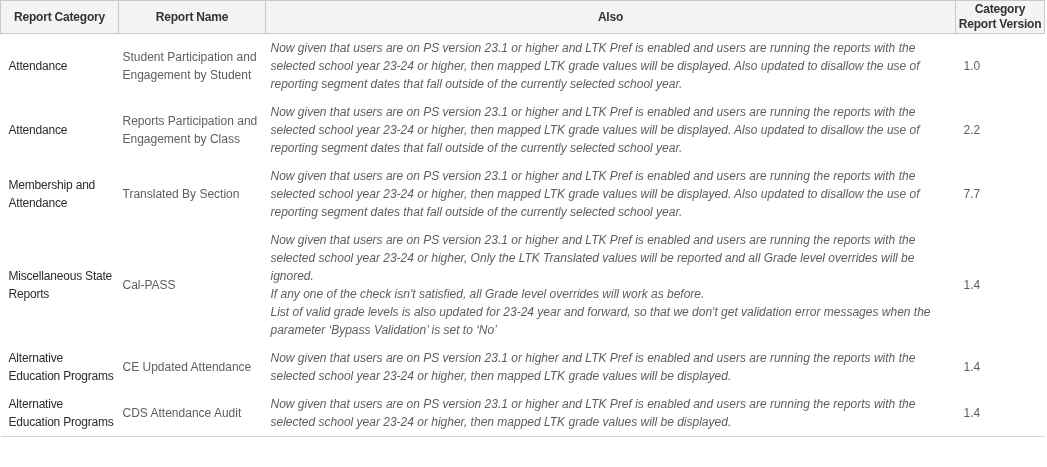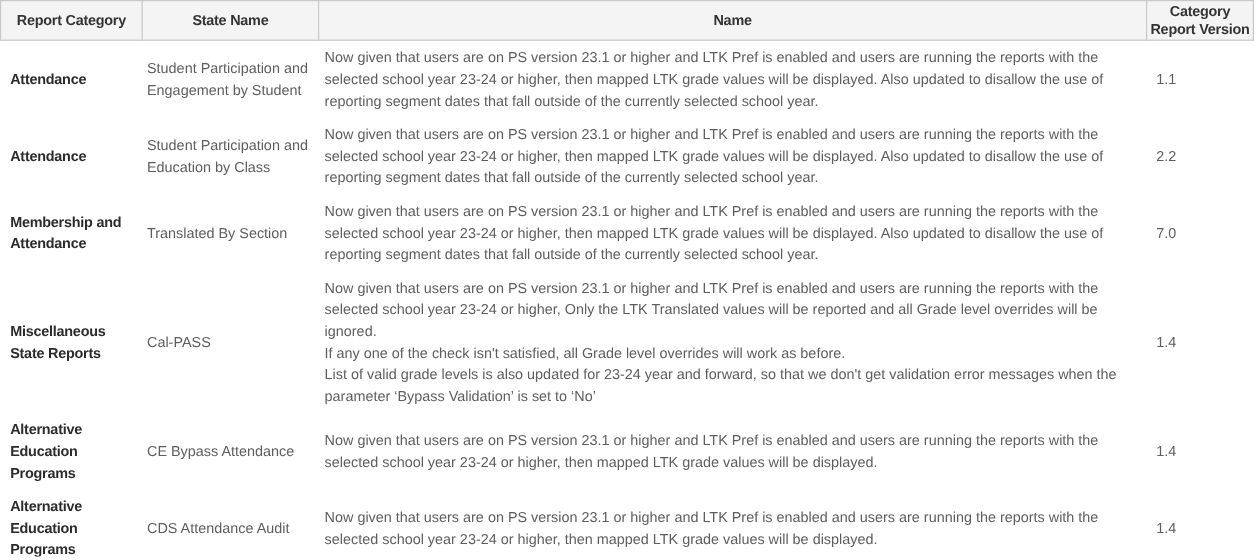--- a/index.html
+++ b/index.html
@@ -43,34 +43,35 @@
   tbody td {
     font-size: 12px;
     color: #605e5c;
     line-height: 18px;
     vertical-align: middle;
     padding: 5px 0;
     border: none;
     background: #ffffff;
   }
   td.cell-category {
-    font-weight: bold;
+    font-weight: normal;
     color: #2b2b2b;
     letter-spacing: -0.2px;
     padding-left: 8px;
     padding-right: 1px;
   }
   td.cell-name {
     padding-left: 4px;
     padding-right: 6px;
   }
   td.cell-notes {
     padding-left: 5px;
     padding-right: 2px;
     white-space: pre-line;
+    font-style: italic;
   }
   td.cell-version {
     padding-left: 8px;
     padding-right: 1px;
   }
   tbody tr:last-child td {
     border-bottom: 1px solid #d6d6d6;
   }
 </style>
 </head>
@@ -81,55 +82,55 @@
     <table class="report-table">
       <colgroup>
         <col class="c-category">
         <col class="c-name">
         <col class="c-notes">
         <col class="c-version">
       </colgroup>
       <thead>
         <tr>
           <th>Report Category</th>
-          <th>State Name</th>
-          <th>Name</th>
+          <th>Report Name</th>
+          <th>Also</th>
           <th>Category Report Version</th>
         </tr>
       </thead>
       <tbody>
         <tr>
           <td class="cell-category">Attendance</td>
           <td class="cell-name">Student Participation and Engagement by Student</td>
           <td class="cell-notes">Now given that users are on PS version 23.1 or higher and LTK Pref is enabled and users are running the reports with the selected school year 23-24 or higher, then mapped LTK grade values will be displayed. Also updated to disallow the use of reporting segment dates that fall outside of the currently selected school year.</td>
-          <td class="cell-version">1.1</td>
+          <td class="cell-version">1.0</td>
         </tr>
         <tr>
           <td class="cell-category">Attendance</td>
-          <td class="cell-name">Student Participation and Education by Class</td>
+          <td class="cell-name">Reports Participation and Engagement by Class</td>
           <td class="cell-notes">Now given that users are on PS version 23.1 or higher and LTK Pref is enabled and users are running the reports with the selected school year 23-24 or higher, then mapped LTK grade values will be displayed. Also updated to disallow the use of reporting segment dates that fall outside of the currently selected school year.</td>
           <td class="cell-version">2.2</td>
         </tr>
         <tr>
           <td class="cell-category">Membership and Attendance</td>
           <td class="cell-name">Translated By Section</td>
           <td class="cell-notes">Now given that users are on PS version 23.1 or higher and LTK Pref is enabled and users are running the reports with the selected school year 23-24 or higher, then mapped LTK grade values will be displayed. Also updated to disallow the use of reporting segment dates that fall outside of the currently selected school year.</td>
-          <td class="cell-version">7.0</td>
+          <td class="cell-version">7.7</td>
         </tr>
         <tr>
           <td class="cell-category">Miscellaneous State Reports</td>
           <td class="cell-name">Cal-PASS</td>
           <td class="cell-notes">Now given that users are on PS version 23.1 or higher and LTK Pref is enabled and users are running the reports with the selected school year 23-24 or higher, Only the LTK Translated values will be reported and all Grade level overrides will be ignored.
 If any one of the check isn't satisfied, all Grade level overrides will work as before.
 List of valid grade levels is also updated for 23-24 year and forward, so that we don't get validation error messages when the parameter ‘Bypass Validation’ is set to ‘No’</td>
           <td class="cell-version">1.4</td>
         </tr>
         <tr>
           <td class="cell-category">Alternative Education Programs</td>
-          <td class="cell-name">CE Bypass Attendance</td>
+          <td class="cell-name">CE Updated Attendance</td>
           <td class="cell-notes">Now given that users are on PS version 23.1 or higher and LTK Pref is enabled and users are running the reports with the selected school year 23-24 or higher, then mapped LTK grade values will be displayed.</td>
           <td class="cell-version">1.4</td>
         </tr>
         <tr>
           <td class="cell-category">Alternative Education Programs</td>
           <td class="cell-name">CDS Attendance Audit</td>
           <td class="cell-notes">Now given that users are on PS version 23.1 or higher and LTK Pref is enabled and users are running the reports with the selected school year 23-24 or higher, then mapped LTK grade values will be displayed.</td>
           <td class="cell-version">1.4</td>
         </tr>
 

